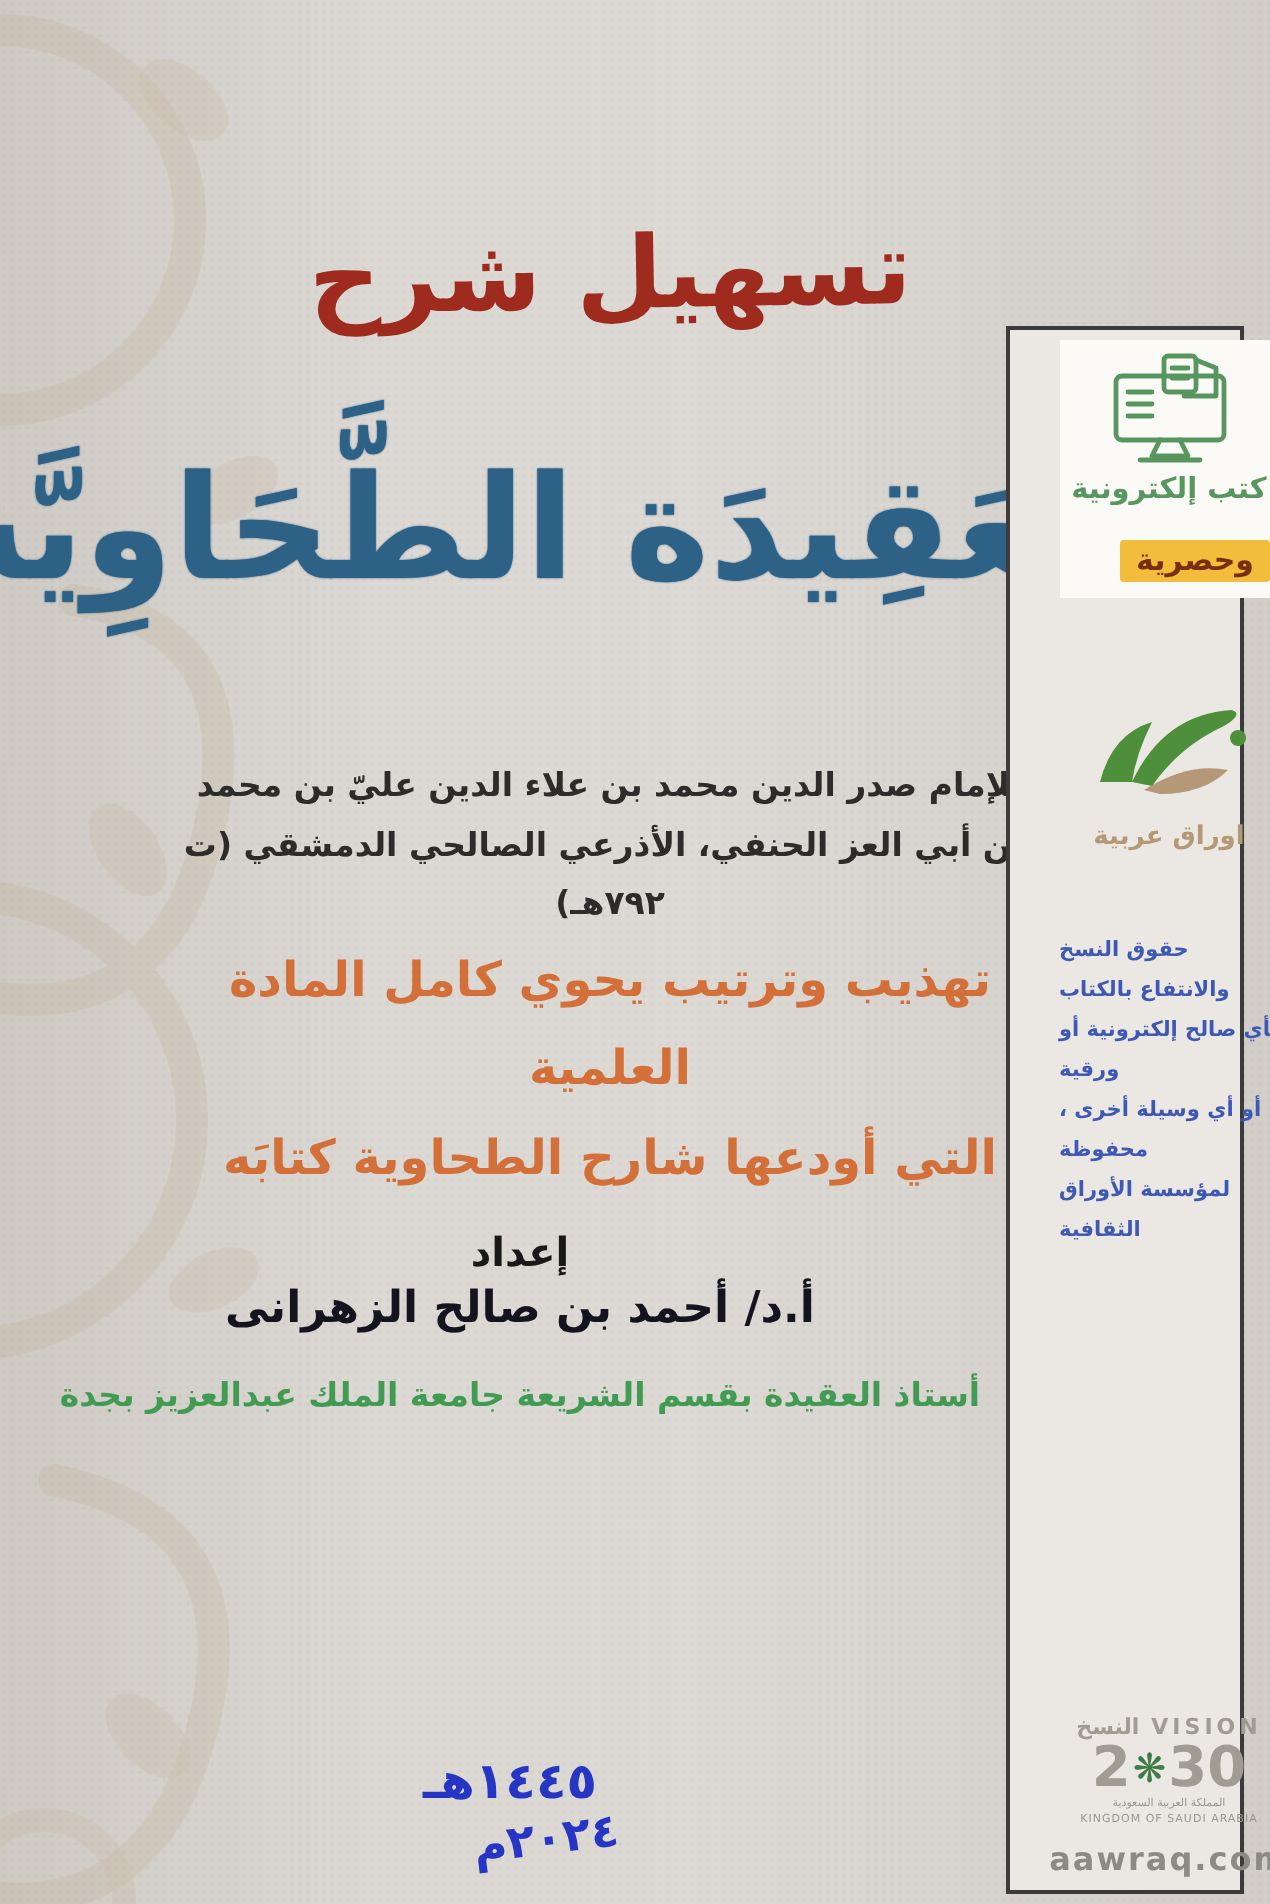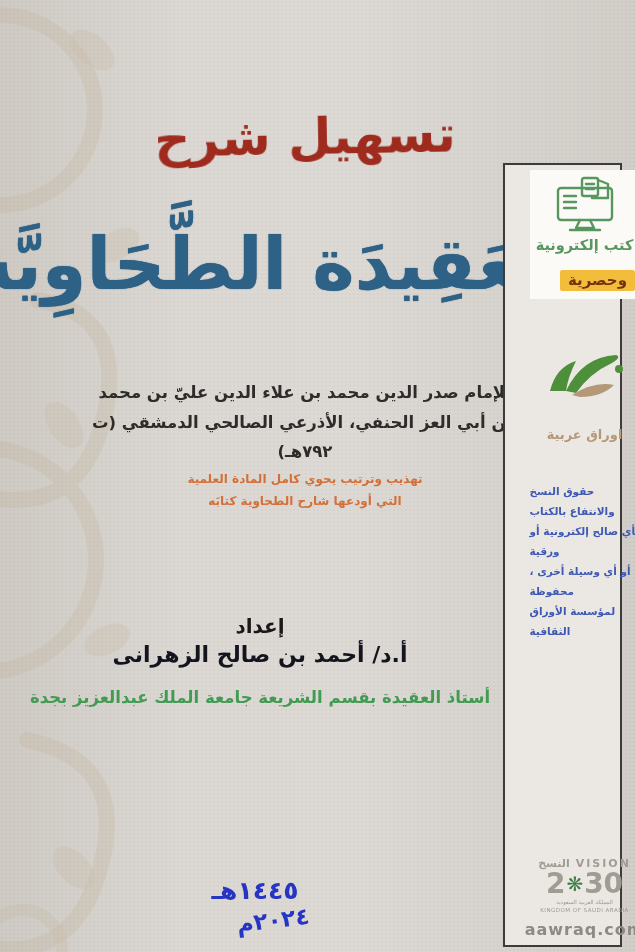--- a/index.html
+++ b/index.html
@@ -24,21 +24,21 @@
     left:40px;top:222px;width:530px;white-space:nowrap;
     font-size:72px;font-weight:bold;color:#2e6186;
     text-shadow:0 0 1px #2e6186;
   }
   .author{
     left:70px;top:378px;width:470px;
     font-size:16.5px;font-weight:bold;color:#2e2c2a;line-height:1.8;
   }
   .tagline{
     left:70px;top:468px;width:470px;
-    font-size:12px;font-weight:bold;color:#d3703a;line-height:1.85;
+    font-size:24px;font-weight:bold;color:#d3703a;line-height:1.85;
   }
   .idaad{
     left:25px;top:614px;width:470px;
     font-size:20px;color:#191919;font-weight:bold;
   }
   .preparer{
     left:25px;top:642px;width:470px;
     font-size:22px;color:#14141f;font-weight:bold;
   }
   .preparer-title{
@@ -57,21 +57,21 @@
   .badge{
     margin-top:5px;width:109px;background:#fbfaf7;padding:6px 0 8px 0;
     display:flex;flex-direction:column;align-items:center;
   }
   .badge-line1{font-size:14.5px;font-weight:bold;color:#57975f;margin-top:3px;}
   .badge-pill{
     align-self:flex-start;margin:17px 0 0 0;margin-right:4px;
     background:#f2bd3a;color:#77300f;font-weight:bold;font-size:15px;
     padding:1px 8px 2px 8px;border-radius:2px;
   }
-  .brand{margin-top:48px;display:flex;flex-direction:column;align-items:center;gap:16px;}
+  .brand{margin-top:48px;display:flex;flex-direction:column;align-items:center;}
   .brand-name{font-size:13px;color:#b49878;font-weight:bold;margin-top:2px;}
   .publisher{margin-top:34px;font-size:19.5px;font-weight:bold;color:#1c1c1c;line-height:1.85;text-align:center;}
   .copyright{margin-top:40px;font-size:10.5px;font-weight:bold;color:#3e58b5;line-height:1.9;text-align:left;width:110px;}
   .visionblock{margin-top:auto;display:flex;flex-direction:column;align-items:center;padding-bottom:6px;color:#a09c94;}
   .vision-row1{font-size:11px;letter-spacing:2px;font-weight:bold;display:flex;gap:6px;align-items:baseline;}
   .vision-row2{font-size:28px;font-weight:bold;line-height:1;display:flex;align-items:center;gap:1px;}
   .vision-emblem{color:#3f7d48;font-size:20px;line-height:1;}
   .vision-country{font-size:5.5px;line-height:1.5;text-align:center;color:#9b978f;letter-spacing:.5px;}
   .website{font-size:16px;font-weight:bold;color:#8d8984;margin-top:6px;letter-spacing:1px;}
 </style>

